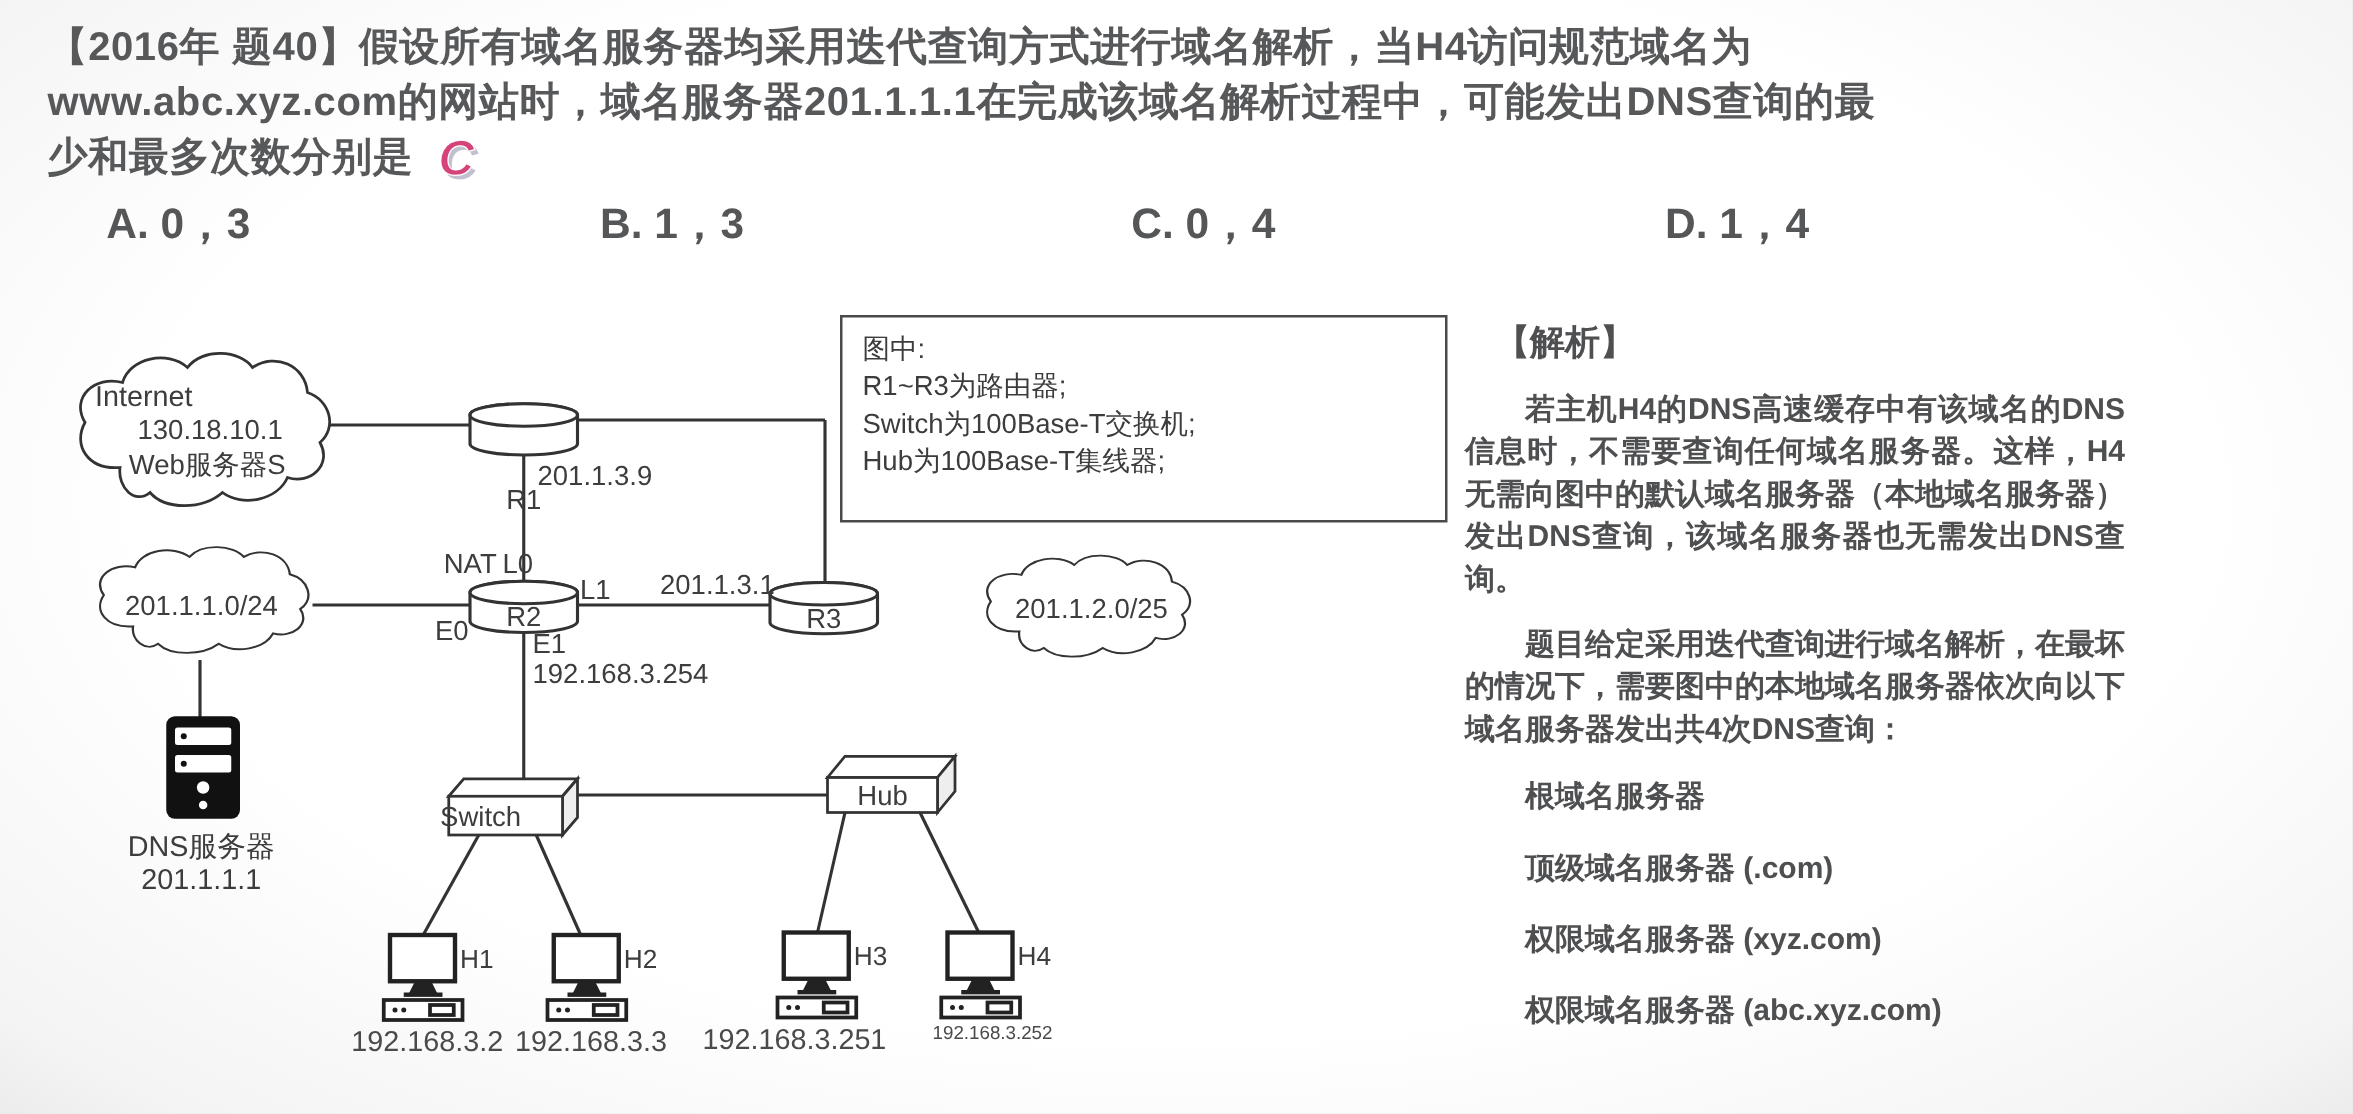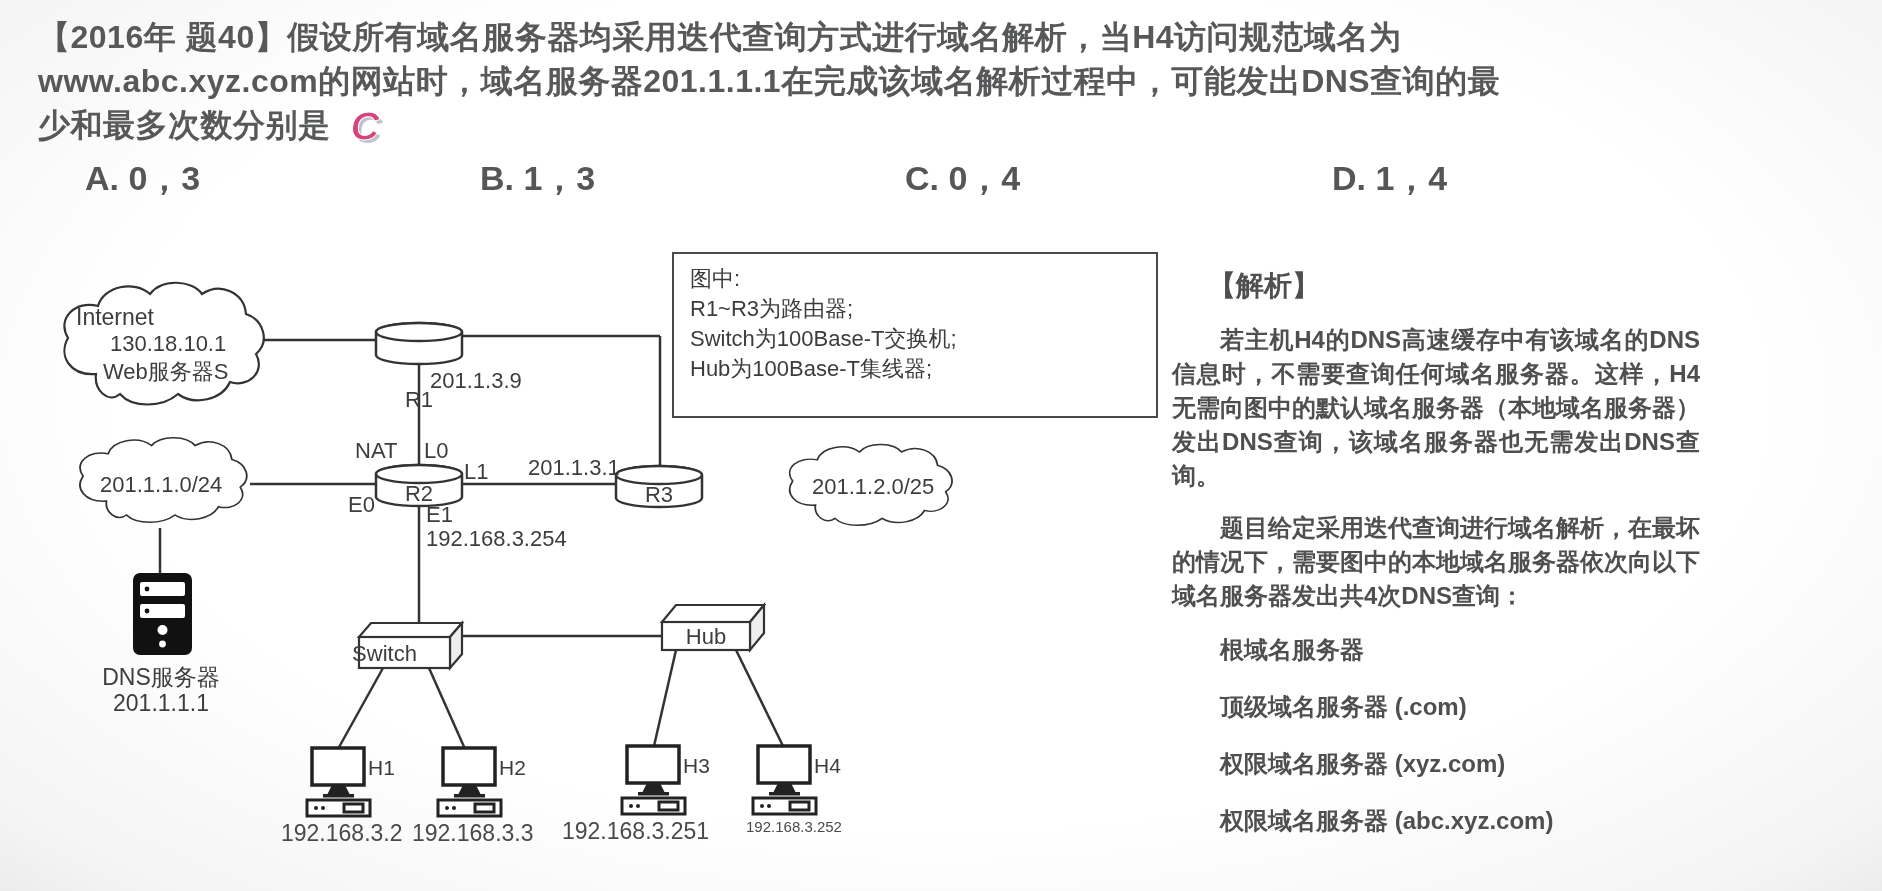--- a/index.html
+++ b/index.html
@@ -19,21 +19,21 @@
   .dlabel{position:absolute;font-size:22px;color:#3d3d3d;white-space:nowrap;}
   .dlabel.small{font-size:21px;}
   .center{text-align:center;}
   .note-box{
     position:absolute;left:672px;top:252px;width:486px;height:166px;
     border:2px solid #4a4a4a;background:transparent;box-sizing:border-box;
     padding:10px 0 0 16px;
   }
   .note-box div{font-size:22px;line-height:30px;color:#3c3c3c;white-space:nowrap;}
   .analysis{position:absolute;left:1172px;top:255px;width:528px;color:#4e4f51;}
-  .analysis h2{margin:12px;font-size:28px;font-weight:bold;padding-left:24px;}
+  .analysis h2{margin:0;font-size:28px;font-weight:bold;padding-left:24px;}
   .analysis p{margin:18px 0 0 0;font-size:24px;font-weight:bold;line-height:34px;text-align:justify;text-indent:2em;}
   .analysis ul{list-style:none;margin:20px 0 0 0;padding:0 0 0 48px;}
   .analysis li{font-size:24px;font-weight:bold;line-height:33px;margin-bottom:24px;}
   svg{position:absolute;left:0;top:0;}
 </style>
 </head>
 <body>
 
 <div class="page">
 
@@ -120,21 +120,21 @@
   <span class="option" style="left:1288px;margin-left:44px;">D. 1，4</span>
 
   <div class="dlabel" style="left:76px;top:304px;font-size:23px;">Internet</div>
   <div class="dlabel" style="left:110px;top:331px;">130.18.10.1</div>
   <div class="dlabel" style="left:103px;top:357px;">Web服务器S</div>
 
   <div class="dlabel center" style="left:376px;top:339px;width:86px;margin-top:48px;">R1</div>
   <div class="dlabel" style="left:430px;top:368px;">201.1.3.9</div>
 
   <div class="dlabel" style="left:355px;top:438px;">NAT</div>
-  <div class="dlabel" style="left:424px;top:438px;">L0</div>
+  <div class="dlabel" style="left:402px;top:438px;">L0</div>
 
   <div class="dlabel center" style="left:376px;top:481px;width:86px;">R2</div>
   <div class="dlabel" style="left:348px;top:492px;">E0</div>
   <div class="dlabel" style="left:464px;top:459px;">L1</div>
   <div class="dlabel" style="left:528px;top:455px;">201.1.3.1</div>
   <div class="dlabel center" style="left:616px;top:482px;width:86px;">R3</div>
 
   <div class="dlabel" style="left:426px;top:502px;">E1</div>
   <div class="dlabel" style="left:426px;top:526px;">192.168.3.254</div>
 

